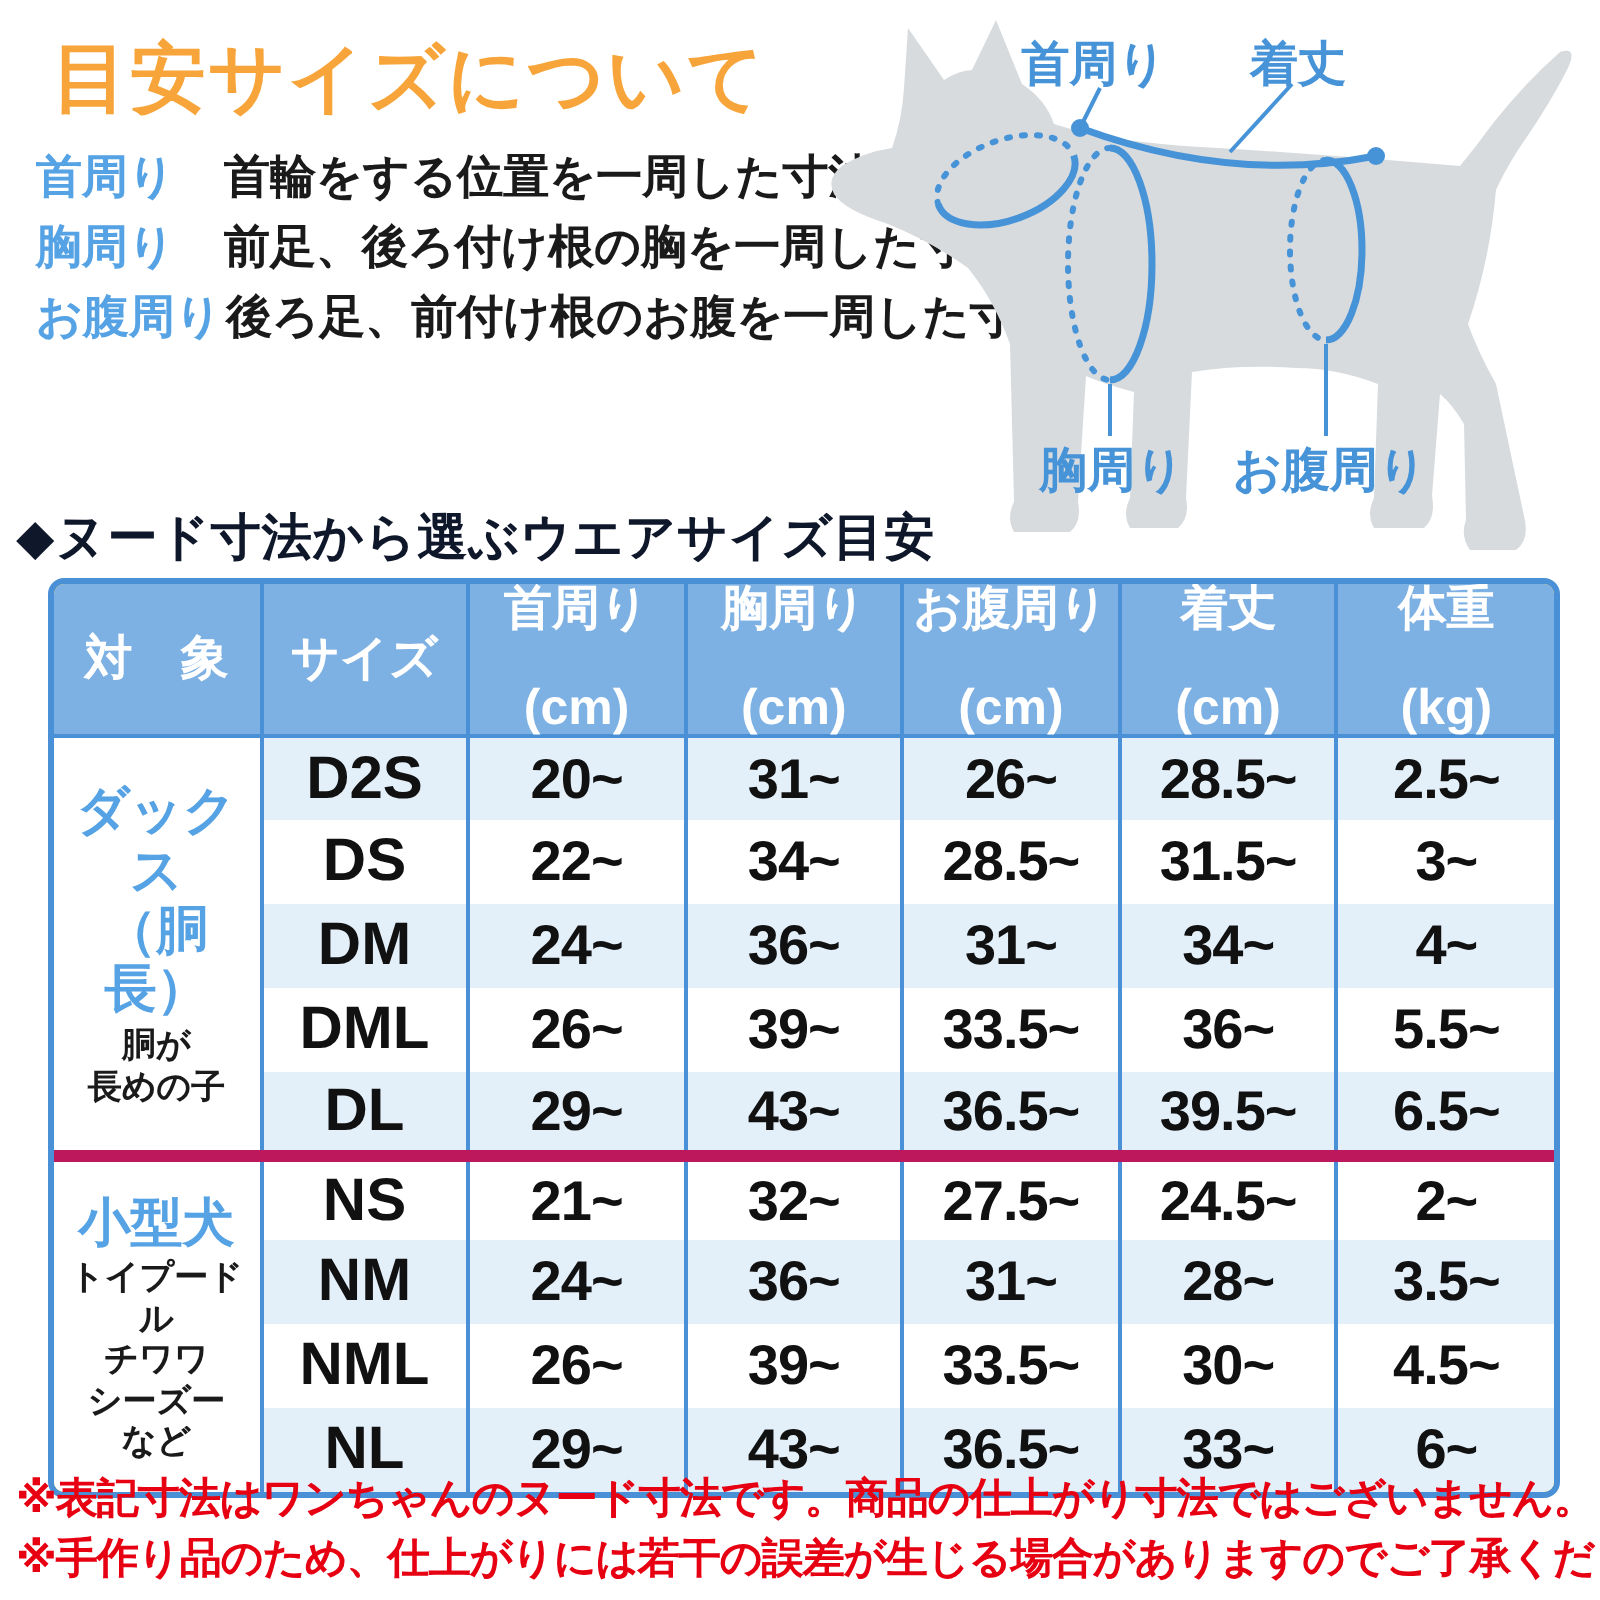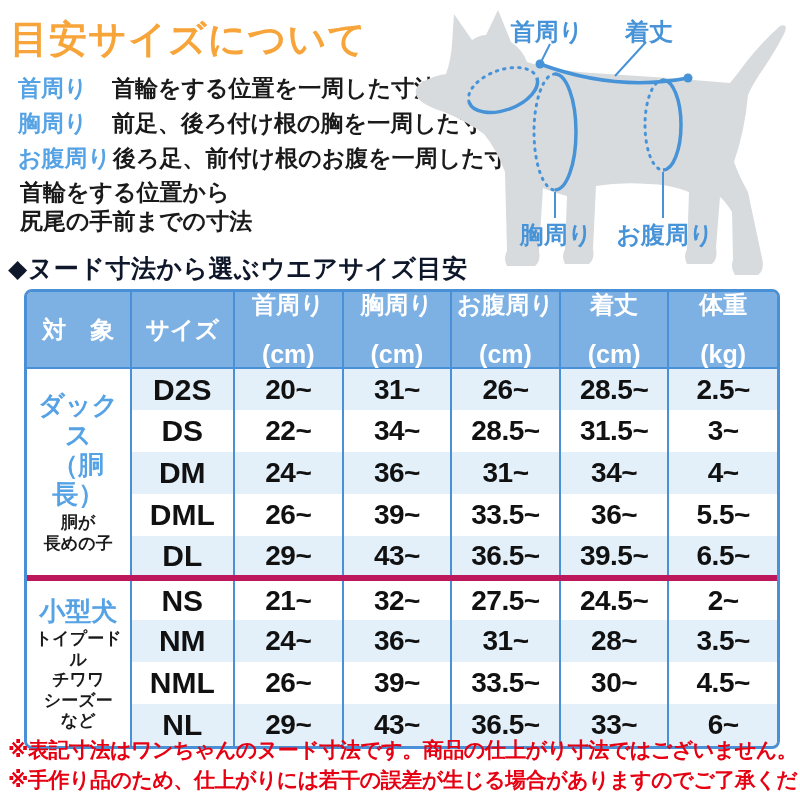--- a/index.html
+++ b/index.html
@@ -1,20 +1,20 @@
 <!DOCTYPE html>
 <html><head>
 <meta charset="utf-8">
 <style>
   * { box-sizing: border-box; margin: 0; padding: 0; }
   html,body { width:800px; height:800px; background:#fff; }
   body { font-family:"Liberation Sans","DejaVu Sans",sans-serif; color:#111; position:relative; overflow:hidden; }
 
   .page-title{
-    position:absolute; left:10px; top:14px;
+    position:absolute; left:26px; top:14px;
     font-size:38px; font-weight:bold; color:#F7A53A; letter-spacing:1px;font-family:Liberation Mono, monospace;
   }
 
   .definitions{ position:absolute; left:18px; top:74px; }
   .def-row{ display:flex; align-items:flex-start; margin-bottom:6px; }
   .def-term{
     min-width:92px; font-size:23px; font-weight:bold; color:#55A2E4; line-height:1.25;
   }
   .def-desc{
     font-size:23px; font-weight:600; color:#1a1a1a; line-height:1.25;
@@ -72,22 +72,20 @@
   </div>
   <div class="def-row">
     <span class="def-term">胸周り</span>
     <span class="def-desc">前足、後ろ付け根の胸を一周した寸法</span>
   </div>
   <div class="def-row">
     <span class="def-term">お腹周り</span>
     <span class="def-desc">後ろ足、前付け根のお腹を一周した寸法</span>
   </div>
   <div class="def-row">
-    <span class="def-desc">首輪をする位置から
-尻尾の手前までの寸法</span>
   </div>
 </div>
 
 <div class="diagram">
   <svg width="400" height="290" viewBox="0 0 400 290" xmlns="http://www.w3.org/2000/svg">
 
     <path fill="#D8DBDE" d="
       M54,14 L72,40 Q80,35 86,35 L98,10 L111,42
       Q123,50 127,62 Q152,70 192,73 Q262,77 330,83
       Q339,72 347,61 Q362,42 380,26 Q389,23 384,34 Q375,52 359,75 Q352,86 348,95

